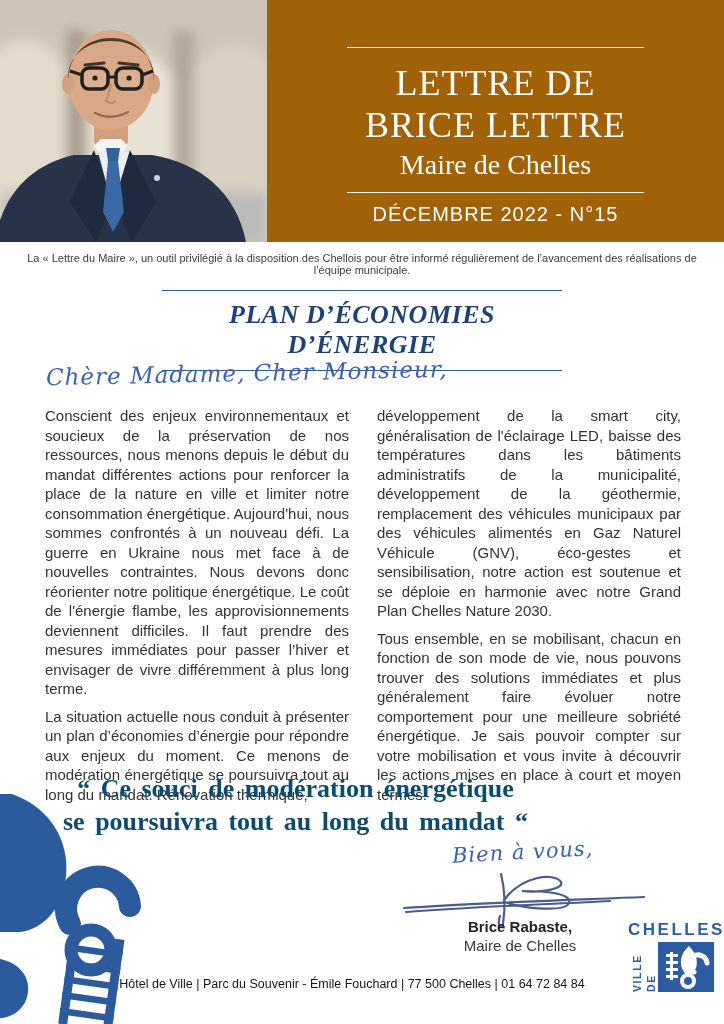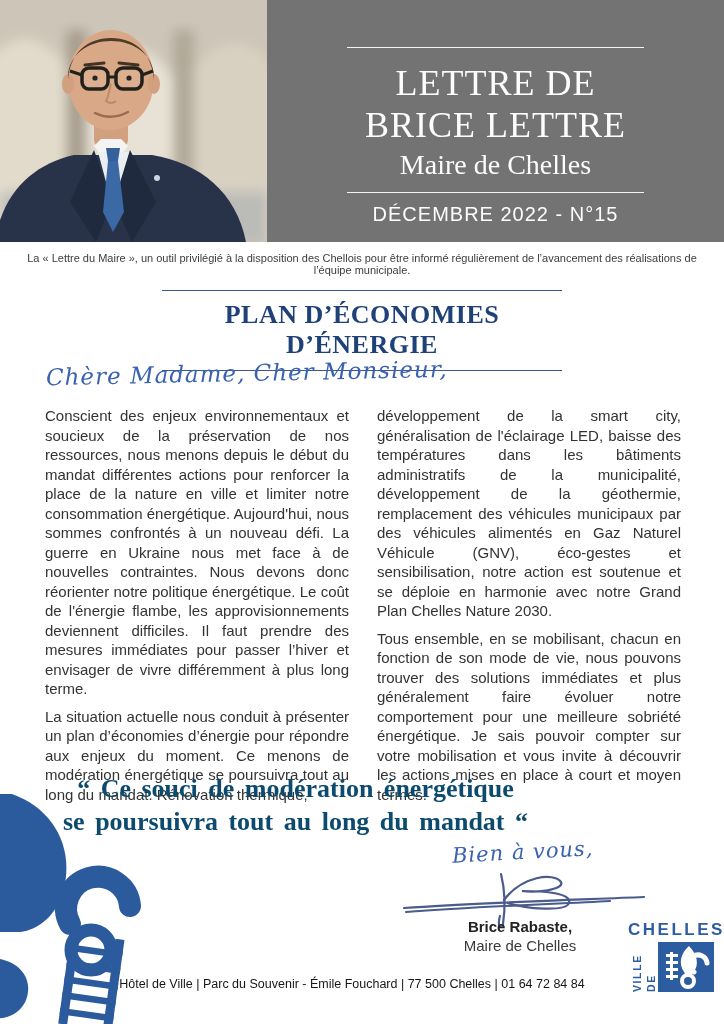--- a/index.html
+++ b/index.html
@@ -7,21 +7,21 @@
   .page {
     position:relative; width:724px; height:1024px; margin:0 auto;
     background:#ffffff; overflow:hidden;
     font-family:"Liberation Sans", sans-serif; color:#333;
   }
 
   
   .photo { position:absolute; left:0; top:0; width:267px; height:242px; overflow:hidden; }
   .band {
     position:absolute; left:267px; top:0; width:457px; height:242px;
-    background:#737373; color:#fdfdfe; text-align:center;
+    background:#a16207; color:#fdfdfe; text-align:center;
   }
   .band .rule { width:297px; height:1px; background:rgba(255,255,255,.92); margin:0 auto; }
   .band .rule.top { margin-top:47px; }
   .band .rule.mid { margin-top:10px; }
   .band h1 {
     font-family:"Liberation Serif", serif; font-weight:400;
     font-size:36px; line-height:42px; letter-spacing:1px; margin-top:14px;
   }
   .band .subtitle {
     font-family:"Liberation Serif", serif; font-weight:400;
@@ -35,20 +35,21 @@
   .intro {
     position:absolute; left:10px; top:252px; width:704px;
     text-align:center; font-size:11px; color:#3c3c3c;
   }
 
   
   .plan-title {
     position:absolute; left:162px; top:290px; width:400px; text-align:center;
     border-top:1px solid #35598f; border-bottom:1px solid #35598f;
     padding:9px 0 10px 0;
+    font-style:italic;
   }
   .plan-title h2 {
     font-family:"Liberation Serif", serif; font-weight:700;
     font-size:26px; letter-spacing:.5px; color:#1e4178;
   }
 
   
   .greeting {
     position:absolute; left:46px; top:360px;
     font-family:"DejaVu Serif", serif; font-style:italic;

